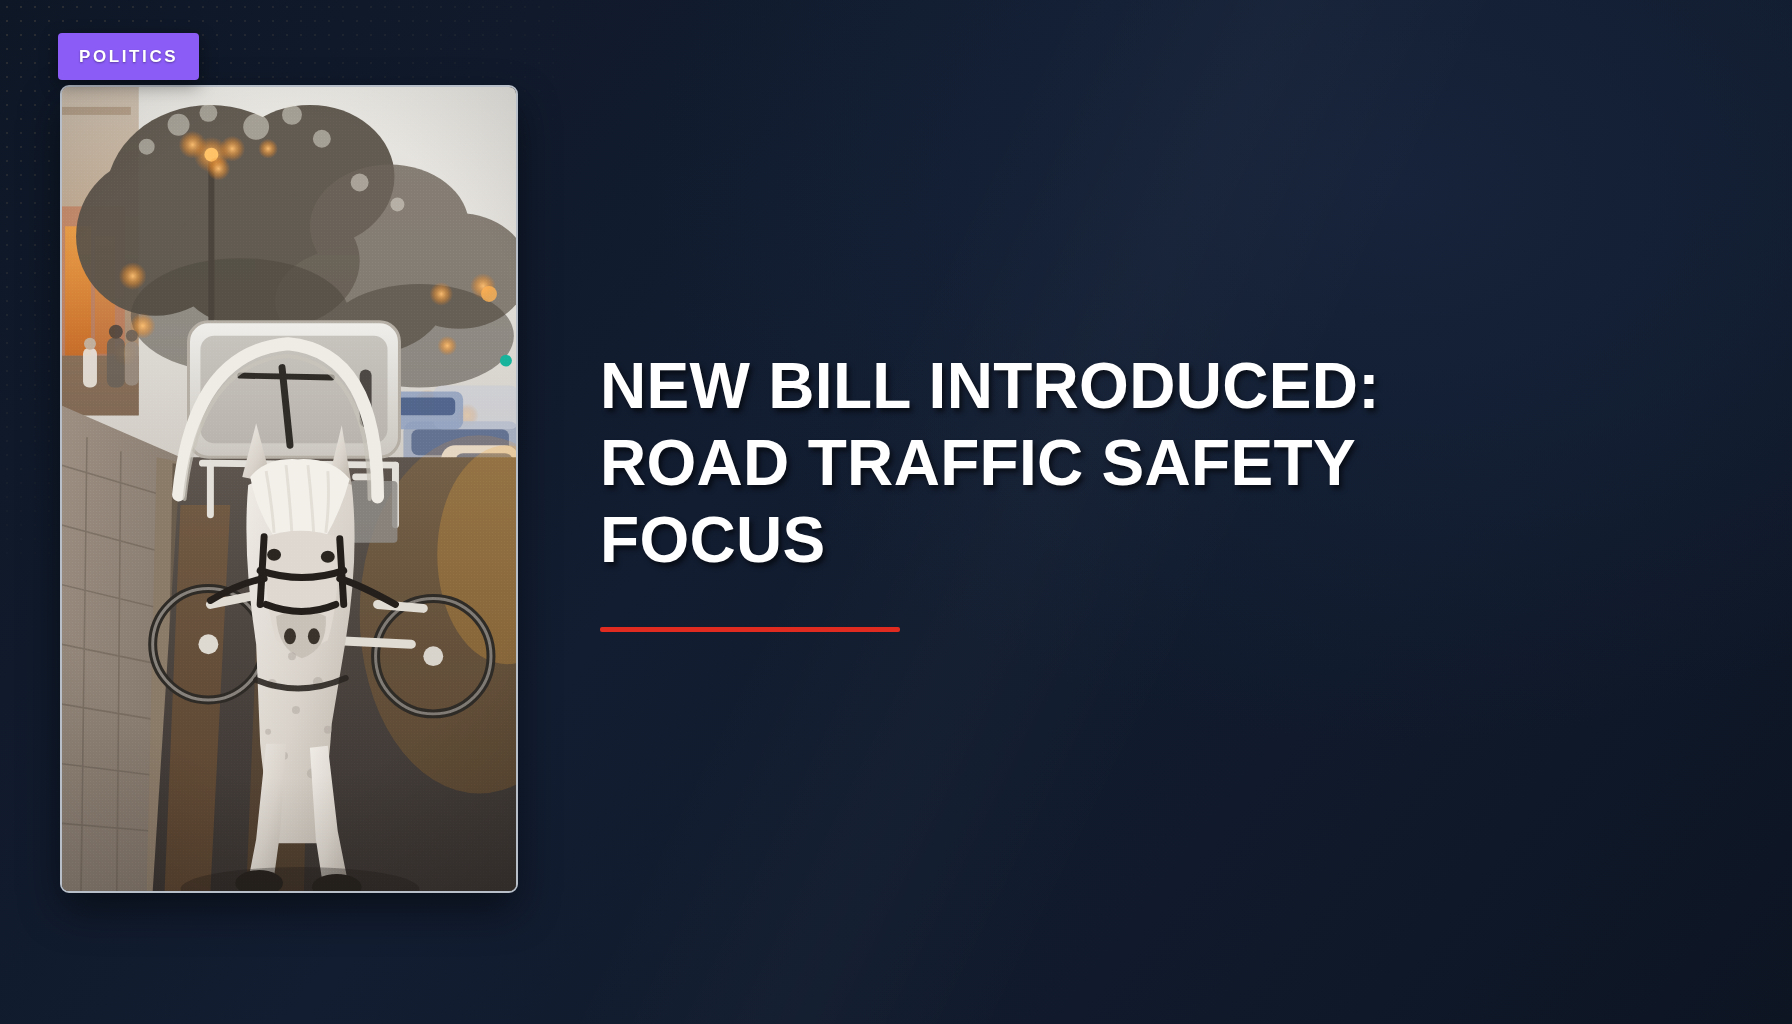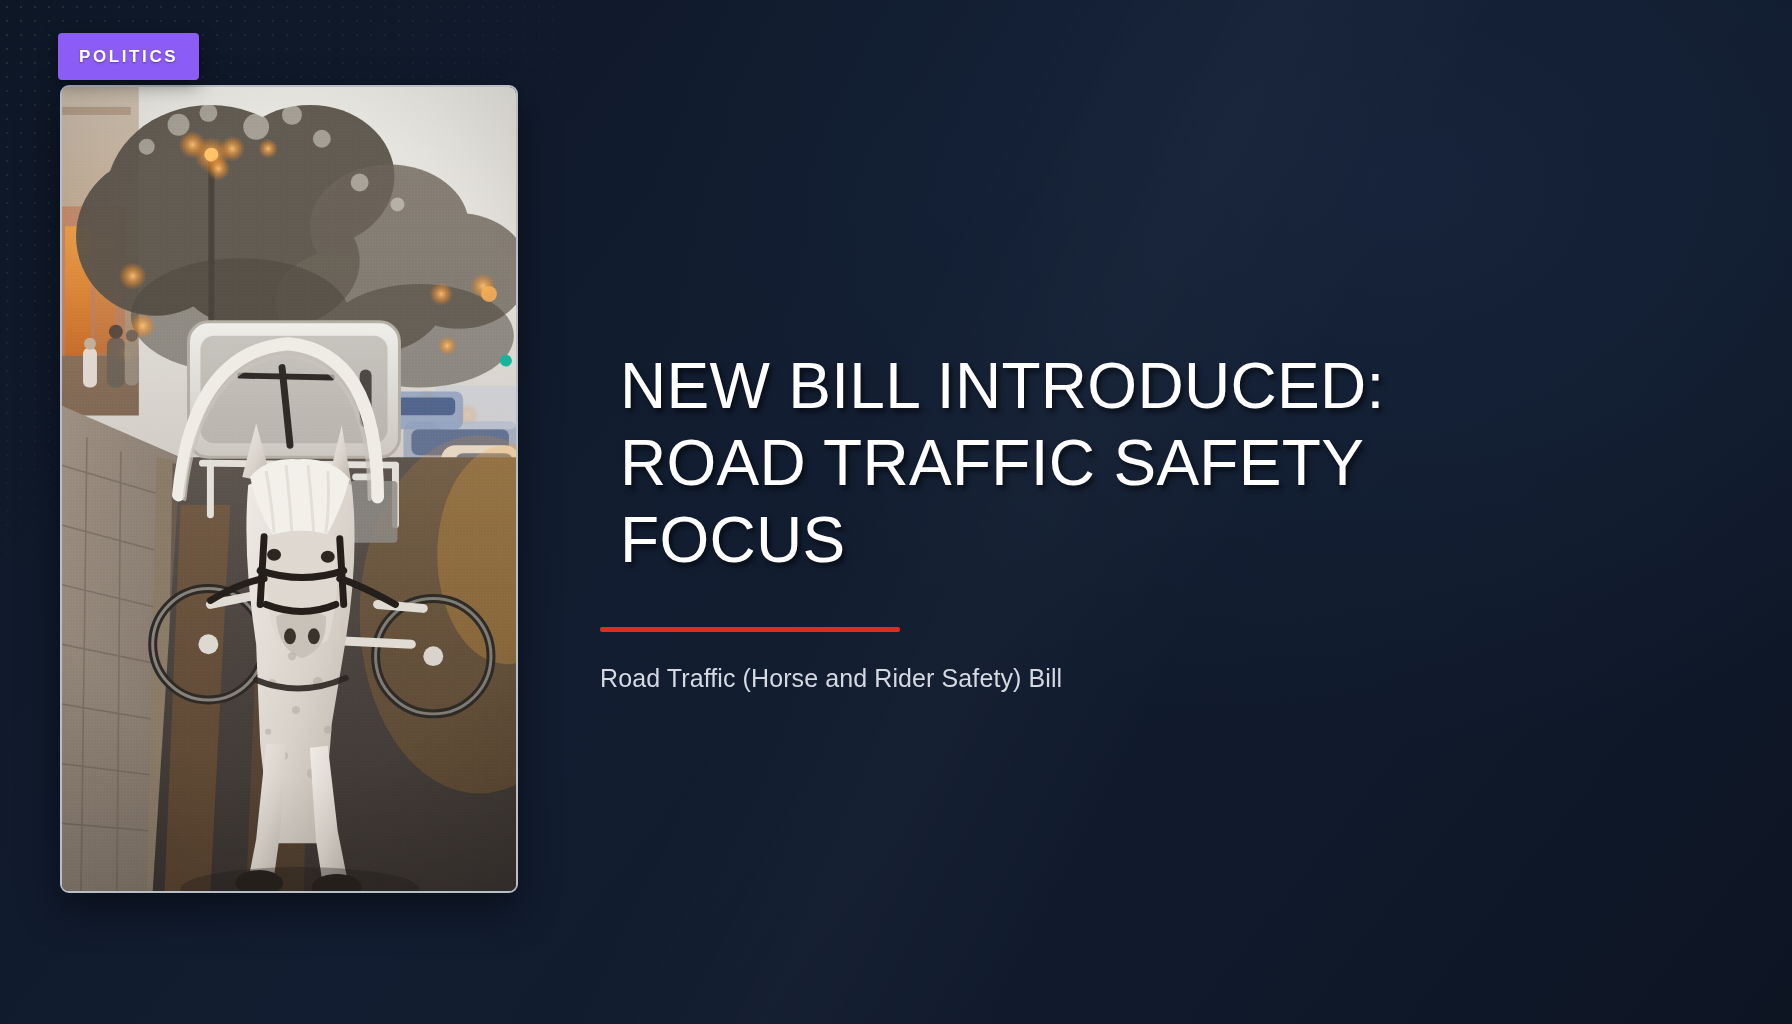--- a/index.html
+++ b/index.html
@@ -87,27 +87,26 @@
 
   
   .content{
     position:absolute;
     left:600px; top:348px;
     width:880px;
   }
   .headline{
     color:#ffffff;
     font-size:64px;
-    font-weight:normal;
+    font-weight:bold;
     line-height:1.2;
     letter-spacing:.3px;
     text-transform:uppercase;
     text-shadow:3px 4px 5px rgba(0,0,0,.55);
     max-width:840px;
-    margin-left:20px;
   }
   .divider{
     margin-top:49px;
     width:300px; height:5px;
     background:#e02b20;
     border-radius:2px;
   }
   .subtitle{
     margin-top:30px;
     color:#d4d9e2;
@@ -383,14 +382,13 @@
   </div>
 </div>
 
 <div class="badge">
   <span class="badge-label">POLITICS</span>
 </div>
 
 <div class="content">
   <h1 class="headline">New Bill Introduced: Road Traffic Safety Focus</h1>
   <div class="divider"></div>
-  <p class="subtitle">Road Traffic (Horse and Rider Safety) Bill</p>
 </div>
 
 </body></html>

